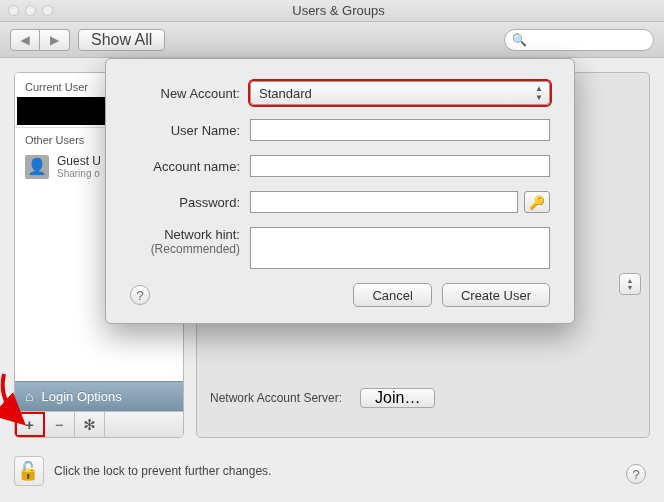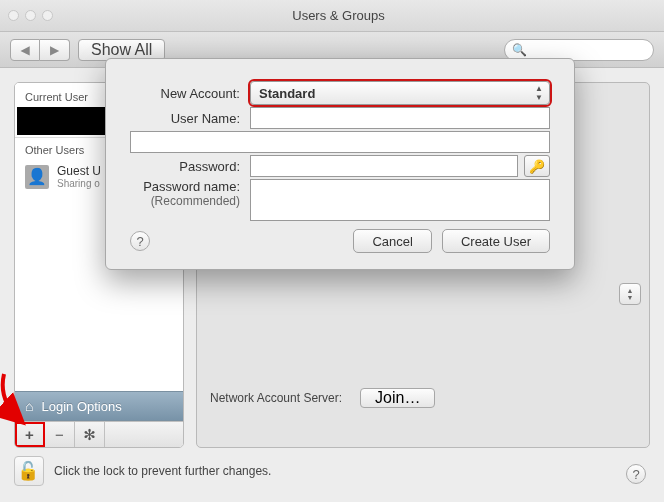--- a/index.html
+++ b/index.html
@@ -1,19 +1,19 @@
 <!DOCTYPE html>
 <html><head>
 <meta charset="utf-8">
 <style>
   * { box-sizing: border-box; margin: 0; padding: 0; font-family: "Lucida Grande", "Helvetica Neue", Arial, sans-serif; }
   body { background: #ededed; width: 664px; height: 502px; overflow: hidden; font-size: 13px; color: #333; }
 
   
-  .titlebar { height: 32px; background: linear-gradient(#e8e8e8,#d9d9d9); border-bottom: 1px solid #bfbfbf; display:flex; align-items:center; padding-left:8px; }
+  .titlebar { height: 22px; background: linear-gradient(#e8e8e8,#d9d9d9); border-bottom: 1px solid #bfbfbf; display:flex; align-items:center; padding-left:8px; }
   .traffic { display:flex; gap:6px; }
   .traffic span { width:11px; height:11px; border-radius:50%; background:#f0f0f0; border:1px solid #c7c7c7; }
   .title { flex:1; text-align:center; font-size:13px; color:#444; margin-left:-40px;}
 
   
   .toolbar { height:36px; border-bottom:1px solid #bcbcbc; background:linear-gradient(#e4e4e4,#d0d0d0); display:flex; align-items:center; padding:0 10px; gap:8px; }
   .navbtn { width:30px; height:22px; border:1px solid #a7a7a7; border-radius:4px; background:linear-gradient(#fdfdfd,#e6e6e6); display:flex; align-items:center; justify-content:center; color:#888; font-size:12px;}
   .navgroup { display:flex; }
   .navgroup .navbtn:first-child{border-top-right-radius:0;border-bottom-right-radius:0;}
   .navgroup .navbtn:last-child{border-top-left-radius:0;border-bottom-left-radius:0;border-left:none;}
@@ -49,28 +49,28 @@
   .footer { position:absolute; left:14px; bottom:16px; display:flex; align-items:center; gap:10px; font-size:12px; color:#444;}
   .lockbox { width:30px; height:30px; border:1px solid #c3c3c3; border-radius:4px; background:linear-gradient(#fafafa,#e8e8e8); display:flex; align-items:center; justify-content:center; font-size:18px;}
   .helpcorner { position:absolute; right:18px; bottom:18px; width:20px; height:20px; border:1px solid #aaa; border-radius:50%; background:linear-gradient(#fdfdfd,#e6e6e6); display:flex; align-items:center; justify-content:center; font-size:13px; color:#666;}
 
   
   .arrow { position:absolute; left:-4px; top:370px; }
   .arrow svg { overflow:visible; }
 
   
   .sheet { position:absolute; left:105px; top:58px; width:470px; background:#ececec; border:1px solid #a8a8a8; border-radius:6px; box-shadow:0 12px 30px rgba(0,0,0,0.35); padding:22px 24px 16px; }
-  .row { display:flex; align-items:center; margin-bottom:2px; }
+  .row { display:flex; align-items:center; margin-bottom:14px; }
   .row.tall { align-items:flex-start; }
   .lbl { width:120px; text-align:right; padding-right:10px; font-size:13px; color:#333; }
   .lbl .rec { font-size:12px; color:#666; display:block; }
   .ctl { flex:1; display:flex; gap:6px; }
   .selectbox { flex:1; height:24px; border:1px solid #999; border-radius:4px; background:linear-gradient(#fdfdfd,#e8e8e8); display:flex; align-items:center; padding:0 8px; font-size:13px; position:relative;}
   .selectbox .carets { position:absolute; right:4px; top:2px; font-size:8px; line-height:9px; color:#555; text-align:center; width:12px;}
-  .hl { outline:2px solid #cc1414; outline-offset:0px;font-weight:bold; }
+  .hl { outline:2px solid #cc1414; outline-offset:0px; }
   .textin { flex:1; height:22px; border:1px solid #999; background:#fff; padding:0 6px; font-size:13px;}
   .keybtn { width:26px; height:22px; border:1px solid #999; border-radius:3px; background:linear-gradient(#fdfdfd,#e6e6e6); display:flex; align-items:center; justify-content:center; font-size:13px;}
   .hint { height:42px; border:1px solid #999; background:#fff; flex:1; }
 
   .sheetfooter { display:flex; align-items:center; margin-top:8px; }
   .help { width:20px; height:20px; border:1px solid #aaa; border-radius:50%; background:linear-gradient(#fdfdfd,#e6e6e6); display:flex; align-items:center; justify-content:center; font-size:13px; color:#666;}
   .btns { margin-left:auto; display:flex; gap:10px; }
   .btn { height:24px; padding:0 18px; border:1px solid #a0a0a0; border-radius:5px; background:linear-gradient(#fdfdfd,#e6e6e6); font-size:13px; color:#333;}
 </style>
 </head>
@@ -160,36 +160,37 @@
       </div>
     </div>
   </div>
   <div class="row">
     <div class="lbl">User Name:</div>
     <div class="ctl">
         <input class="textin" value="" style="">
       </div>
   </div>
   <div class="row">
+    <div class="lbl">Account name:</div>
     <div class="ctl">
         <input class="textin" value="" style="">
       </div>
   </div>
   <div class="row">
     <div class="lbl">Password:</div>
     <div class="ctl">
       <input type="password" class="textin" value="" style="">
       <div class="keybtn">
         <span>🔑</span>
       </div>
     </div>
   </div>
   <div class="row tall">
     <div class="lbl">
-      <span>Password name:</span>
+      <span>Network hint:</span>
       <span class="rec">(Recommended)</span>
     </div>
     <div class="ctl">
         <div class="hint" contenteditable="true" style=""></div>
       </div>
   </div>
   <div class="sheetfooter">
     <div class="help">?</div>
     <div class="btns">
       <button class="btn">Cancel</button>

